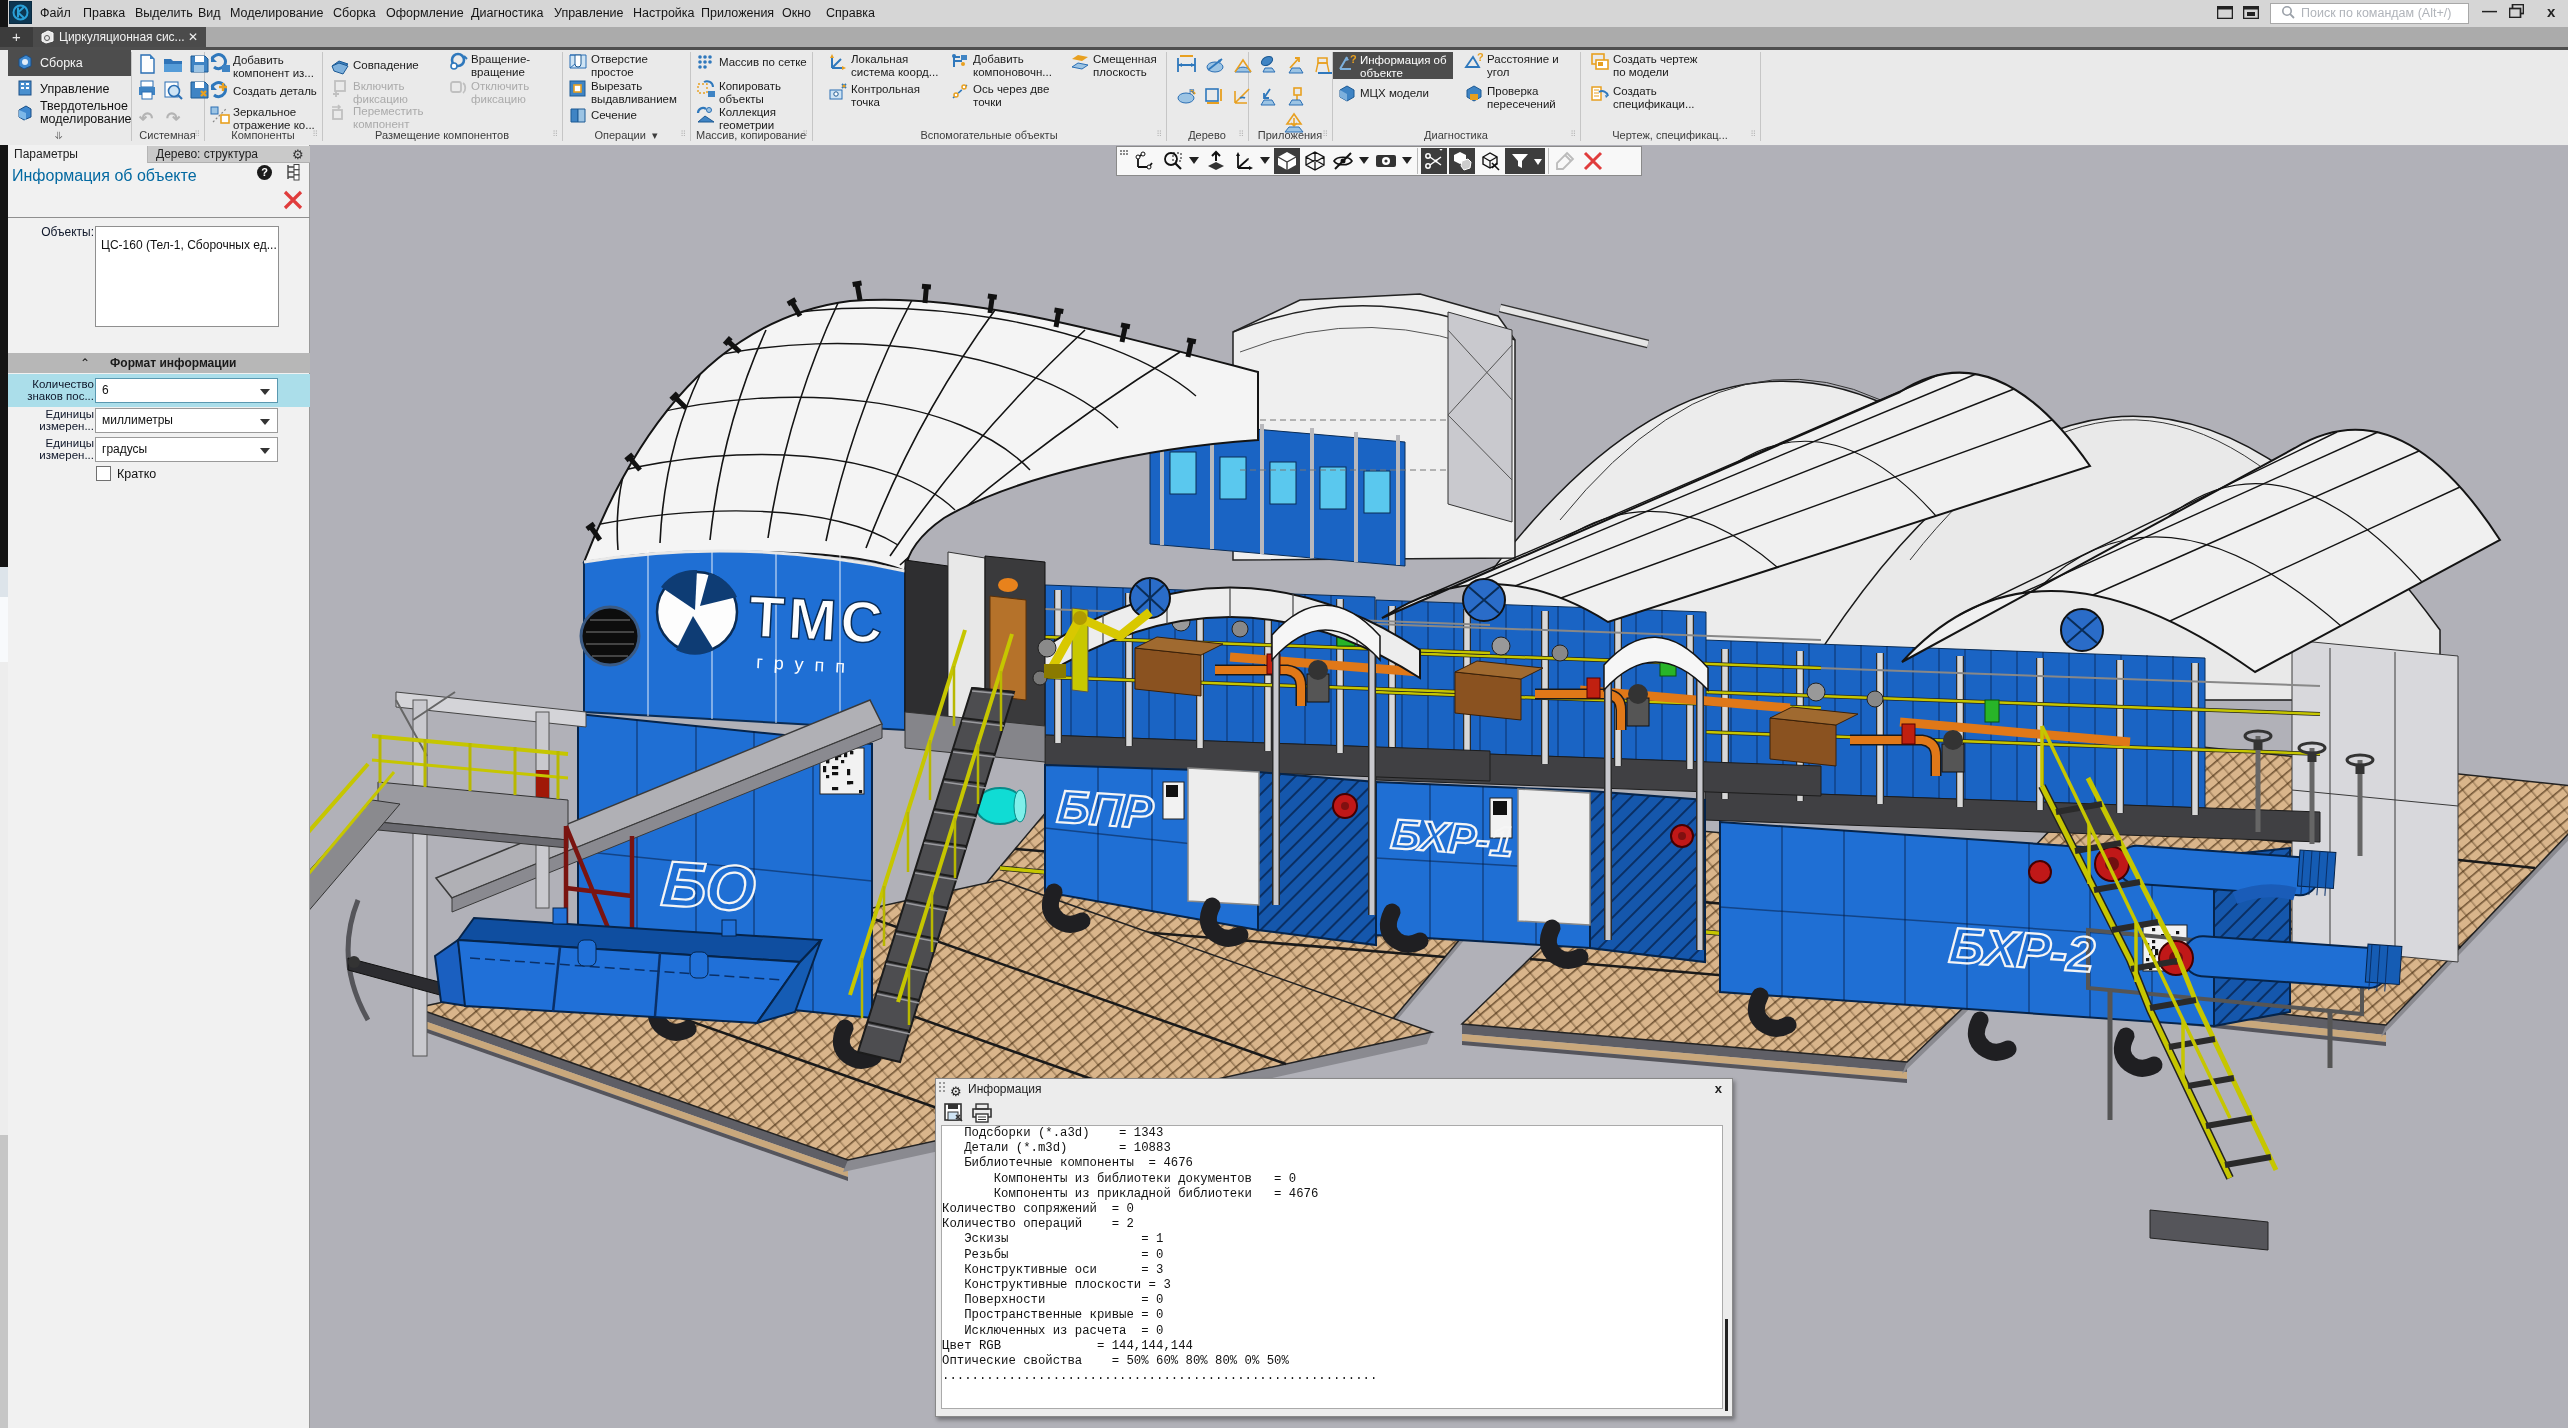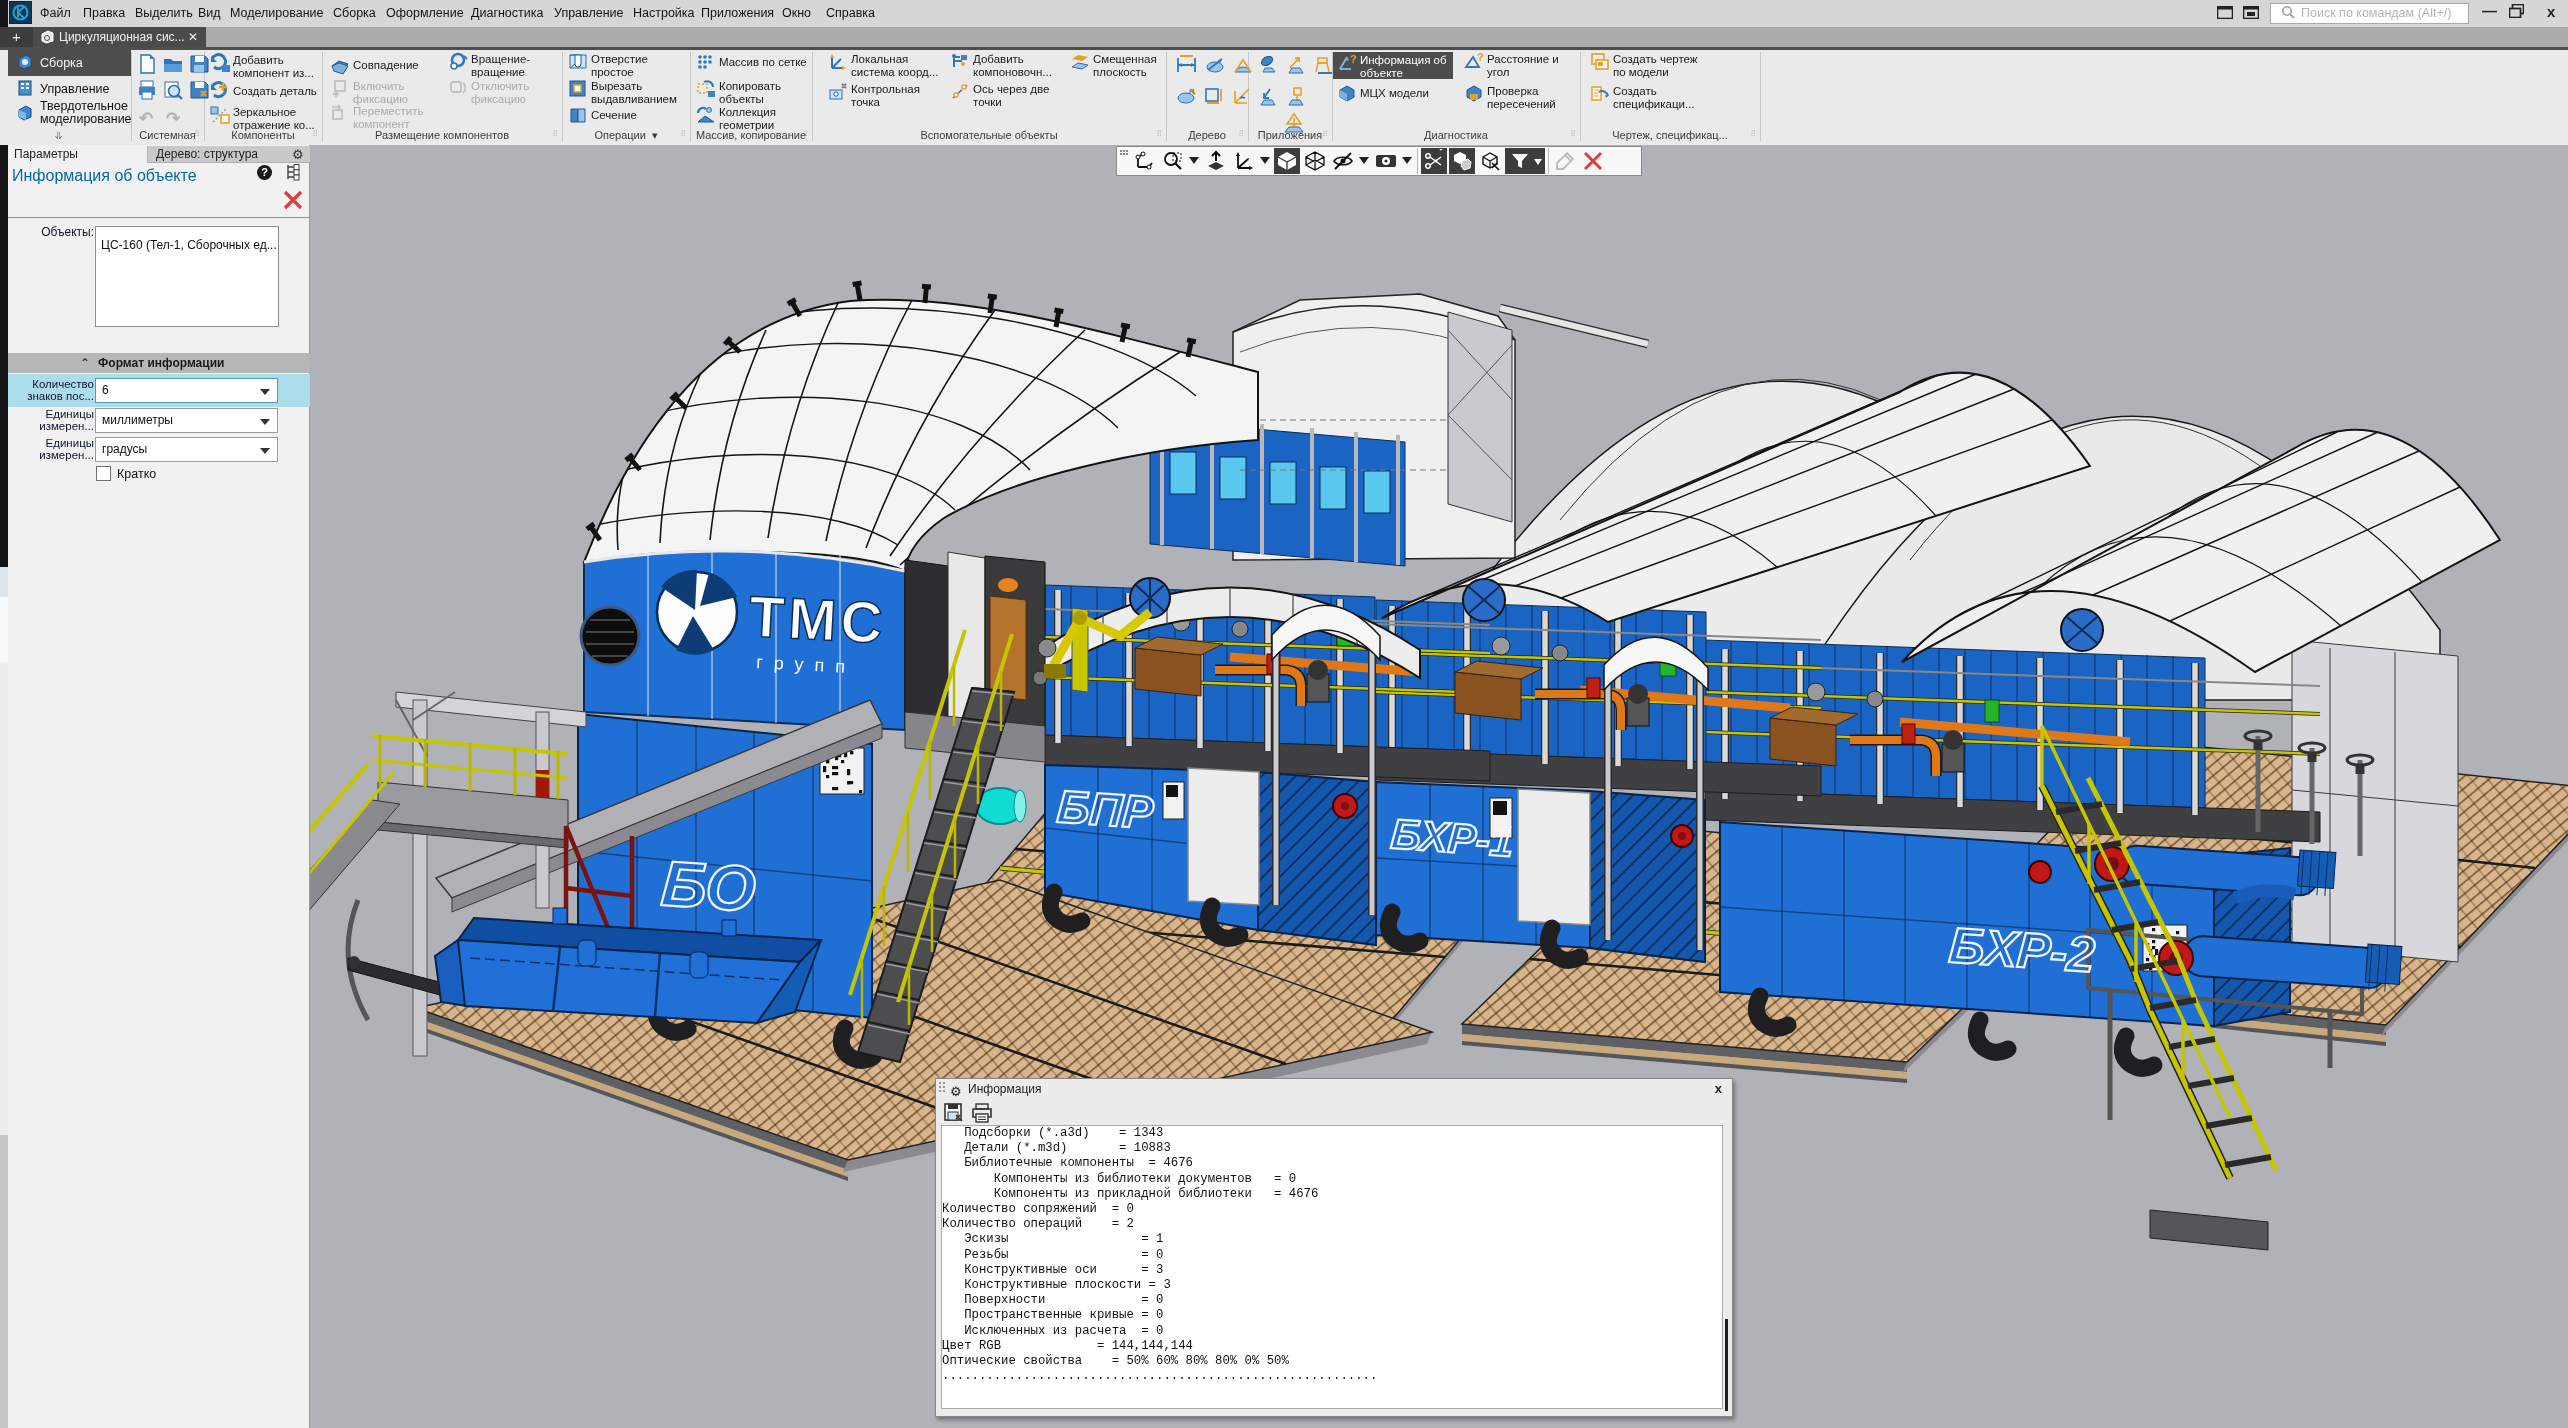--- a/index.html
+++ b/index.html
@@ -464,21 +464,21 @@
           <rect x="9" y="1.5" width="5" height="5" fill="#fff" stroke="#444"></rect>
           <rect x="9" y="6.8" width="5" height="5" fill="#fff" stroke="#444"></rect>
           <rect x="9" y="12" width="5" height="5" fill="#fff" stroke="#444"></rect>
         </svg></div>
 <div class="abs" style="left:275px;top:45px;width:20px;height:20px"><svg width="20" height="20">
           <path d="M2 2 L18 18 M18 2 L2 18" stroke="#e03c3c" stroke-width="3.2"></path>
         </svg></div>
 <div class="abs" style="left:0;top:72px;width:302px;height:1px;background:#8f8f8f"></div>
 <div class="plab" style="left:14px;top:82px;width:72px;font-size:12px">Объекты:</div>
 <div class="abs" style="left:87px;top:81px;width:184px;height:101px;background:#fff;border:1px solid #8f8f8f;font-size:12px;color:#111;padding:11px 0 0 5px">ЦС-160 (Тел-1, Сборочных ед...</div>
-<div class="abs" style="left:0;top:208px;width:302px;height:20px;background:#b7b7b7;font-size:12px;font-weight:bold;color:#1a1a1a;line-height:20px"><span style="margin-left:72px;font-weight:normal">⌃</span><span style="margin-left:8px">Формат информации</span></div>
+<div class="abs" style="left:0;top:208px;width:302px;height:20px;background:#b7b7b7;font-size:12px;font-weight:bold;color:#1a1a1a;line-height:20px"><span style="margin-left:72px;font-weight:normal">⌃</span><span style="margin-left:20px">Формат информации</span></div>
 <div class="abs" style="left:0;top:229px;width:302px;height:33px;background:#abdeea"></div>
 <div class="plab" style="left:10px;top:234px;width:76px">Количество<br>знаков пос...</div>
 <div class="combo" style="top:233px;border-color:#5a98b0">6</div>
 <div class="plab" style="left:10px;top:264px;width:76px">Единицы<br>измерен...</div>
 <div class="combo" style="top:263px">миллиметры</div>
 <div class="plab" style="left:10px;top:293px;width:76px">Единицы<br>измерен...</div>
 <div class="combo" style="top:292px">градусы</div>
 <div class="abs" style="left:88px;top:321px;width:15px;height:15px;background:#fff;border:1px solid #707070"></div>
 <div class="abs" style="left:109px;top:322px;font-size:12.5px;color:#111">Кратко</div>
 </div>

